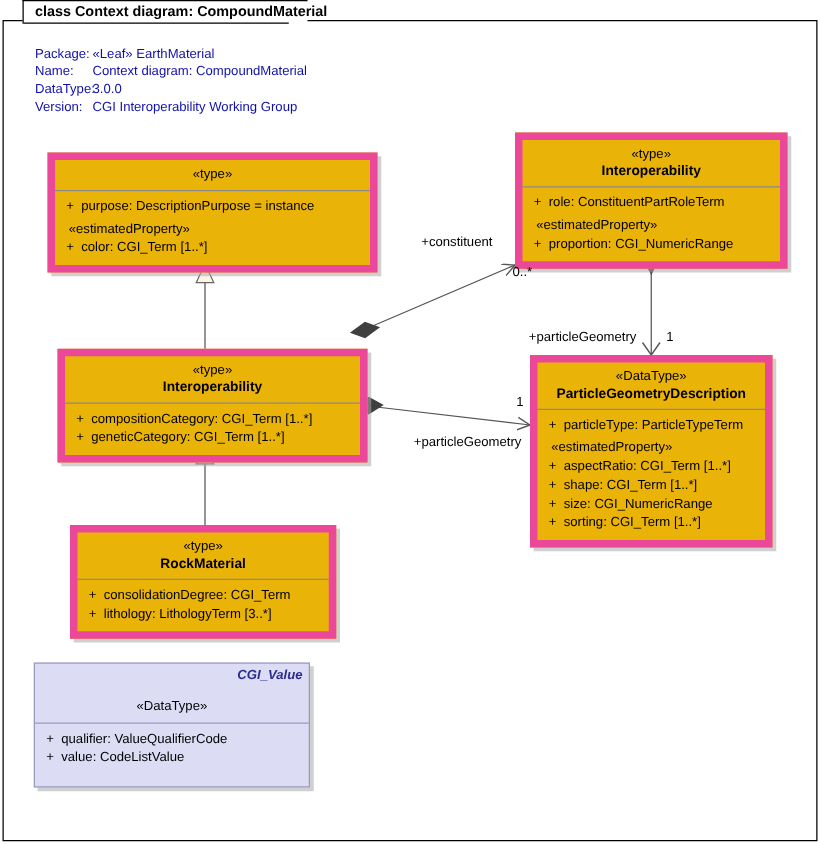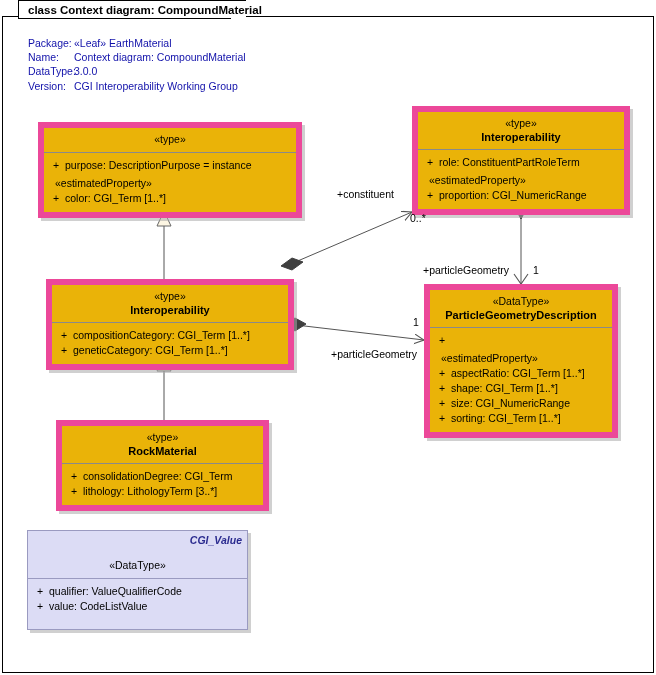--- a/index.html
+++ b/index.html
@@ -217,20 +217,21 @@
   </div>
 
   <div class="uml" style="left:424px;top:284px;width:194px;">
     <div class="hdr">
       <div class="stereo">«DataType»</div>
       <div class="cname">ParticleGeometryDescription</div>
     </div>
     <div class="body">
       <div class="feat">
         <span class="vis">+</span>
+        <span>particleType: ParticleTypeTerm</span>
       </div>
       <div class="group">«estimatedProperty»</div>
       <div class="feat">
         <span class="vis">+</span>
         <span>aspectRatio: CGI_Term [1..*]</span>
       </div>
       <div class="feat">
         <span class="vis">+</span>
         <span>shape: CGI_Term [1..*]</span>
       </div>

